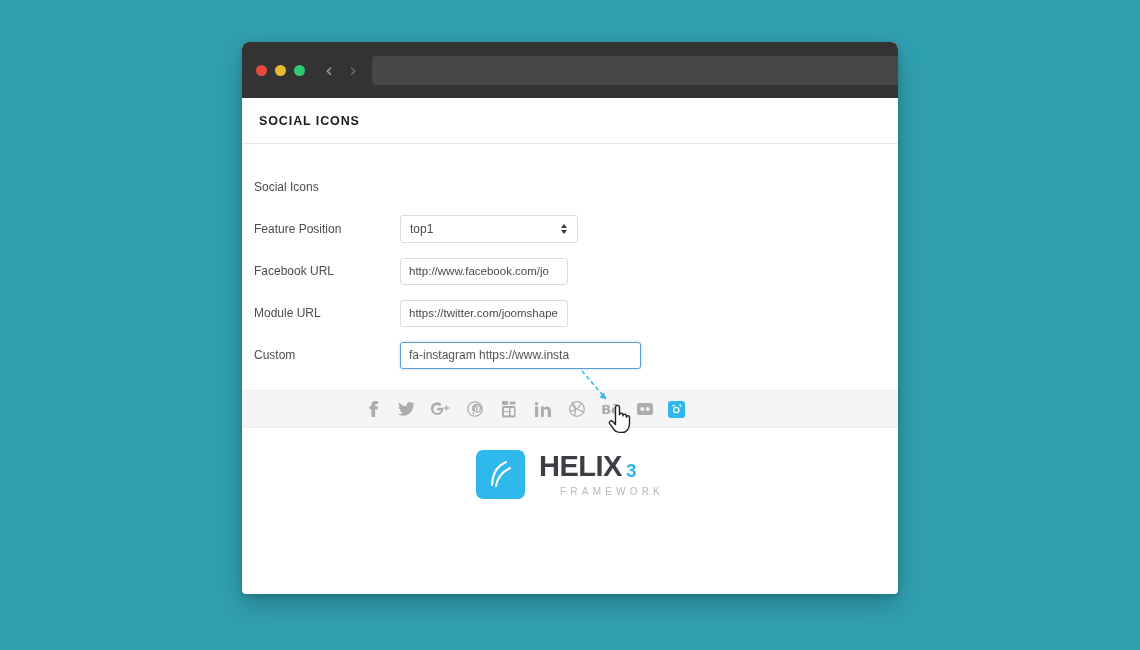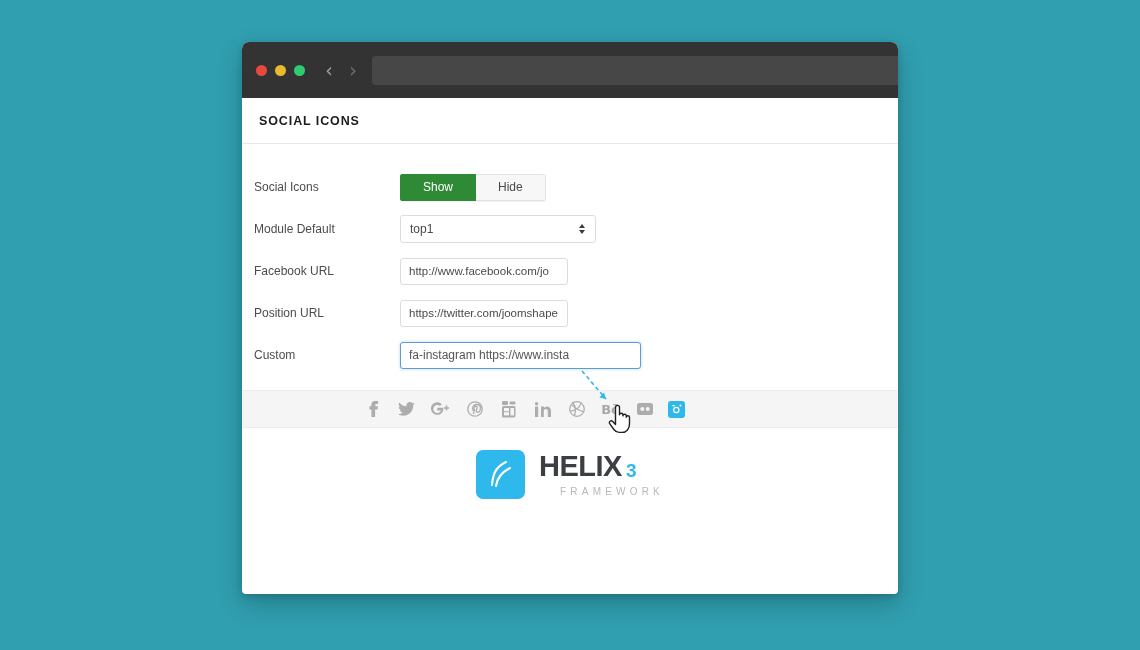--- a/index.html
+++ b/index.html
@@ -108,21 +108,21 @@
   .tbtn.off {
     background: #f7f7f7;
     color: #4a4a4a;
     border-color: #e3e3e3;
     border-left: none;
   }
 
   
   .select {
     position: relative;
-    width: 196px; height: 28px;
+    width: 178px; height: 28px;
     background: #ffffff;
     border: 1px solid #dcdcdc;
     border-radius: 3px;
     display: flex; align-items: center;
     padding-left: 9px;
     font-size: 12px;
     color: #4a4a4a;
   }
   .spin {
     position: absolute; right: 10px; top: 50%;
@@ -263,30 +263,24 @@
   </div>
 
   <div class="page-header">
     <span class="page-title">SOCIAL ICONS</span>
   </div>
 
   <div class="form">
 
     <div class="frow">
       <div class="flabel">Social Icons</div>
-      <div class="fctl">
-        <div class="toggle">
-          <span class="tbtn on">Show</span>
-          <span class="tbtn off">Hide</span>
-        </div>
-      </div>
     </div>
 
     <div class="frow">
-      <div class="flabel">Module Default</div>
+      <div class="flabel">Feature Position</div>
       <div class="fctl">
         <div class="select">
           <span>top1</span>
           <span class="spin">
             <i class="up"></i>
               <i class="dn"></i>
           </span>
         </div>
       </div>
     </div>
@@ -295,21 +289,21 @@
     <div class="frow">
       <div class="flabel">Facebook URL</div>
       <div class="fctl">
         <div class="tinput">
           <span class="txt">http://www.facebook.com/jo</span>
         </div>
       </div>
     </div>
 
     <div class="frow">
-      <div class="flabel">Position URL</div>
+      <div class="flabel">Module URL</div>
       <div class="fctl">
         <div class="tinput">
           <span class="txt">https://twitter.com/joomshape</span>
         </div>
       </div>
     </div>
 
 
     <div class="frow">
       <div class="flabel">Custom</div>

